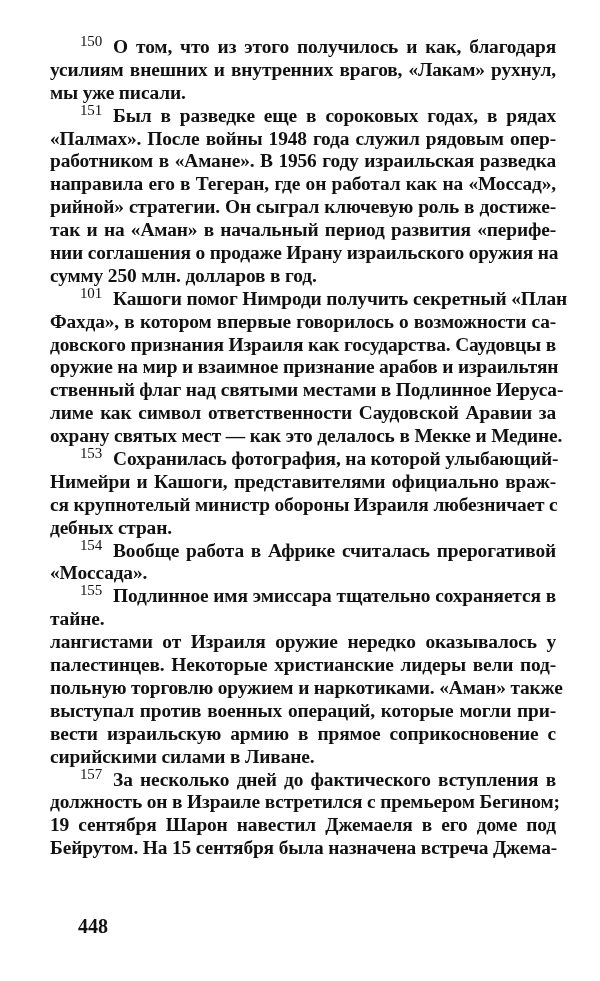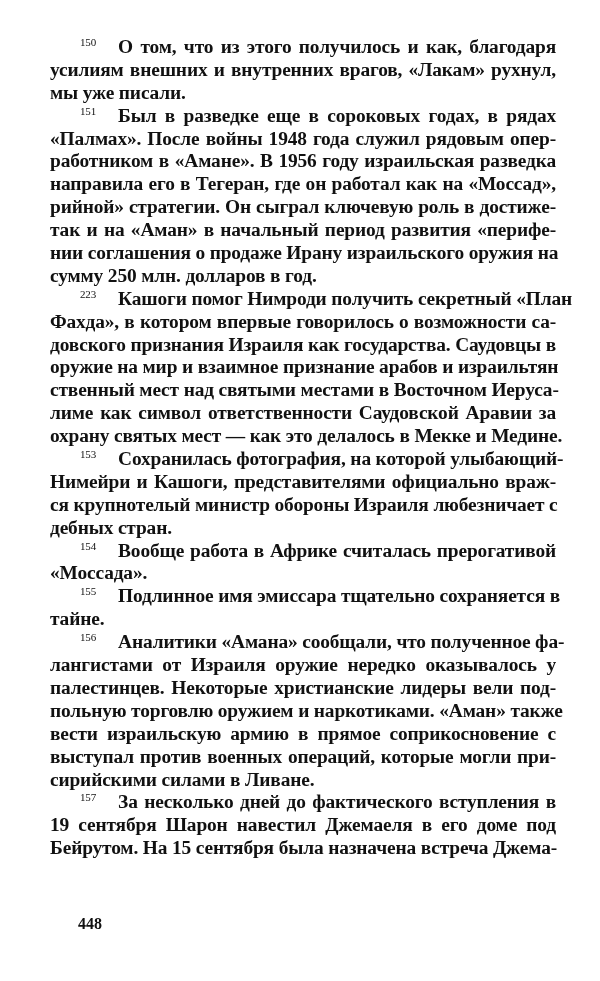--- a/index.html
+++ b/index.html
@@ -19,33 +19,33 @@
   .line {
     display: block;
     height: 22.9px;
     white-space: nowrap;
     text-align: justify;
     text-align-last: justify;
   }
   .line.last { text-align-last: left; }
   .line.indent { padding-left: 30px; }
   .fn {
-    font-size: 11px;
+    font-size: 15px;
     vertical-align: 7px;
     line-height: 0;
-    margin-right: 22px;
+    margin-right: 11px;
     font-weight: normal;
   }
   .page-number {
     position: absolute;
     left: 78px;
     top: 915px;
     font-family: "Liberation Serif", serif;
     font-weight: bold;
-    font-size: 16px;
+    font-size: 20px;
     color: #111111;
   }
 </style>
 </head>
 <body>
 
 <div class="page">
 
   <div>
     <span class="line indent"><span class="fn">150</span><span>О том, что из этого получилось и как, благодаря</span></span>
@@ -58,25 +58,25 @@
     <span class="line">«Палмах». После войны 1948 года служил рядовым опер-</span>
     <span class="line">работником в «Амане». В 1956 году израильская разведка</span>
     <span class="line">направила его в Тегеран, где он работал как на «Моссад»,</span>
     <span class="line">рийной» стратегии. Он сыграл ключевую роль в достиже-</span>
     <span class="line">так и на «Аман» в начальный период развития «перифе-</span>
     <span class="line">нии соглашения о продаже Ирану израильского оружия на</span>
     <span class="line last">сумму 250 млн. долларов в год.</span>
   </div>
 
   <div>
-    <span class="line indent"><span class="fn">223</span><span>Кашоги помог Нимроди получить секретный «План</span></span>
+    <span class="line indent"><span class="fn">101</span><span>Кашоги помог Нимроди получить секретный «План</span></span>
     <span class="line">Фахда», в котором впервые говорилось о возможности са-</span>
     <span class="line">довского признания Израиля как государства. Саудовцы в</span>
     <span class="line">оружие на мир и взаимное признание арабов и израильтян</span>
-    <span class="line">ственный мест над святыми местами в Восточном Иеруса-</span>
+    <span class="line">ственный флаг над святыми местами в Подлинное Иеруса-</span>
     <span class="line">лиме как символ ответственности Саудовской Аравии за</span>
     <span class="line">охрану святых мест — как это делалось в Мекке и Медине.</span>
   </div>
 
   <div>
     <span class="line indent"><span class="fn">153</span><span>Сохранилась фотография, на которой улыбающий-</span></span>
     <span class="line">Нимейри и Кашоги, представителями официально враж-</span>
     <span class="line">ся крупнотелый министр обороны Израиля любезничает с</span>
     <span class="line last">дебных стран.</span>
   </div>
@@ -85,29 +85,29 @@
     <span class="line indent"><span class="fn">154</span><span>Вообще работа в Африке считалась прерогативой</span></span>
     <span class="line last">«Моссада».</span>
   </div>
 
   <div>
     <span class="line indent"><span class="fn">155</span><span>Подлинное имя эмиссара тщательно сохраняется в</span></span>
     <span class="line last">тайне.</span>
   </div>
 
   <div>
-    <span class="line indent"><span class="fn">156</span><span>Аналитики «Амана» сообщали, что полученное фа-</span></span>
     <span class="line">лангистами от Израиля оружие нередко оказывалось у</span>
     <span class="line">палестинцев. Некоторые христианские лидеры вели под-</span>
     <span class="line">польную торговлю оружием и наркотиками. «Аман» также</span>
+    <span class="line">выступал против военных операций, которые могли при-</span>
     <span class="line">вести израильскую армию в прямое соприкосновение с</span>
-    <span class="line">выступал против военных операций, которые могли при-</span>
     <span class="line last">сирийскими силами в Ливане.</span>
   </div>
 
   <div>
     <span class="line indent"><span class="fn">157</span><span>За несколько дней до фактического вступления в</span></span>
+    <span class="line">должность он в Израиле встретился с премьером Бегином;</span>
     <span class="line">19 сентября Шарон навестил Джемаеля в его доме под</span>
     <span class="line">Бейрутом. На 15 сентября была назначена встреча Джема-</span>
   </div>
 </div>
 
 <div class="page-number">448</div>
 
 </body></html>

